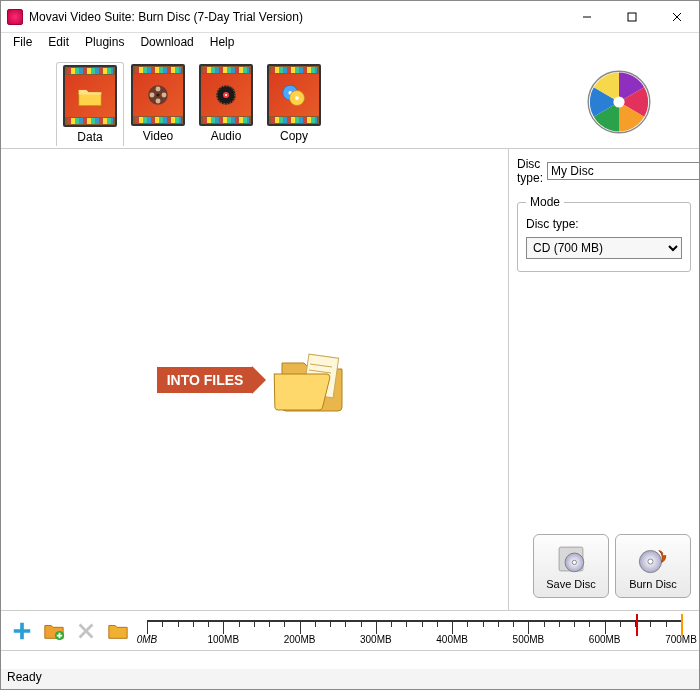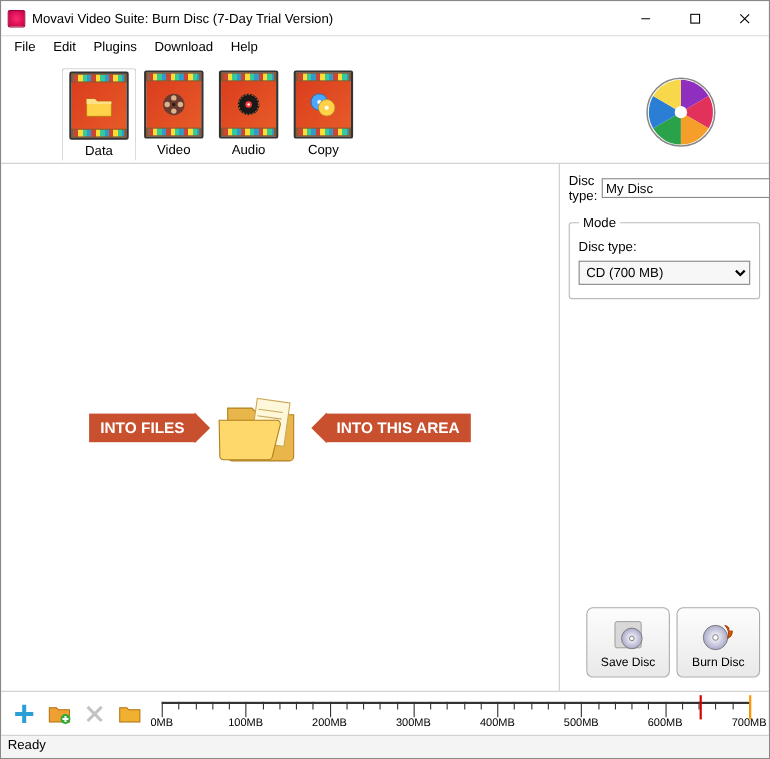--- a/index.html
+++ b/index.html
@@ -65,21 +65,21 @@
 .ruler{flex:1;height:30px;position:relative;margin-left:10px;margin-right:10px;}
 .ruler-track{position:absolute;top:4px;left:0;right:0;height:2px;background:#333;}
 .tick{position:absolute;top:4px;width:1px;background:#333;}
 .tick.major{height:14px;}
 .tick.minor{height:7px;}
 .ticklbl{position:absolute;top:18px;font-size:10px;transform:translateX(-50%);}
 .ruler .marker-red{position:absolute;top:-2px;width:2px;height:22px;background:#d80000;}
 .ruler .marker-orange{position:absolute;top:-2px;width:2px;height:22px;background:#ff9800;}
 
 
-.status{height:20px;font-size:12px;padding:1px 6px;background:#f4f4f4;}
+.status{height:20px;font-size:12px;padding:1px 6px;background:#f4f4f4;margin-top:18px;}
 </style>
 </head>
 <body>
 
 <div class="titlebar">
   <div class="appicon"></div>
   <div class="title-text">Movavi Video Suite: Burn Disc (7-Day Trial Version)</div>
   <div class="winctl">
     <div class="winbtn">
       <svg width="10" height="10">
@@ -184,24 +184,20 @@
       <div class="folder-icon">
         <svg viewBox="0 0 80 80">
           <path fill="#e8b64a" stroke="#b0801e" d="M10 25h22l6 6h32v38a4 4 0 0 1-4 4H14a4 4 0 0 1-4-4z"></path>
           <rect x="34" y="18" width="30" height="40" fill="#fff7d9" stroke="#caa85a" transform="rotate(8 49 38)"></rect>
           <line x1="38" y1="26" x2="60" y2="29" stroke="#caa85a"></line>
           <line x1="37" y1="32" x2="59" y2="35" stroke="#caa85a"></line>
           <line x1="36" y1="38" x2="58" y2="41" stroke="#caa85a"></line>
           <path fill="#ffd86b" stroke="#b0801e" d="M6 36 h52 a4 4 0 0 1 4 4 l-4 28 a4 4 0 0 1-4 4 H14 a4 4 0 0 1-4-4z" transform="skewX(-6)"></path>
         </svg>
       </div>
-      <div class="drag-arrow left">
-        <span class="tri"></span>
-        <span class="txt">INTO THIS AREA</span>
-      </div>
     </div>
   </div>
 
   <div class="rightpanel">
     <div class="discname-row">
       <span>Disc type:</span>
       <input type="text" value="My Disc" style="">
     </div>
     <fieldset>
       <legend>Mode</legend>
@@ -264,21 +260,21 @@
   </div>
   <div class="tbtn">
     <svg viewBox="0 0 24 24">
         <path fill="#f0b030" stroke="#b07010" d="M2 6h7l2 2h11v12H2z"></path>
       </svg>
   </div>
 
   <div class="ruler" id="ruler">
       <div class="ruler-track"></div>
       <div class="tick major" style="left: 0%;"></div>
-      <div class="ticklbl" style="left: 0%;">0MB</div>
+      <div class="ticklbl" style="left: 0%; font-style: italic;">0MB</div>
       <div class="tick minor" style="left: 2.85714%;"></div>
       <div class="tick minor" style="left: 5.71429%;"></div>
       <div class="tick minor" style="left: 8.57143%;"></div>
       <div class="tick minor" style="left: 11.4286%;"></div>
       <div class="tick major" style="left: 14.2857%;"></div>
       <div class="ticklbl" style="left: 14.2857%;">100MB</div>
       <div class="tick minor" style="left: 17.1429%;"></div>
       <div class="tick minor" style="left: 20%;"></div>
       <div class="tick minor" style="left: 22.8571%;"></div>
       <div class="tick minor" style="left: 25.7143%;"></div>

